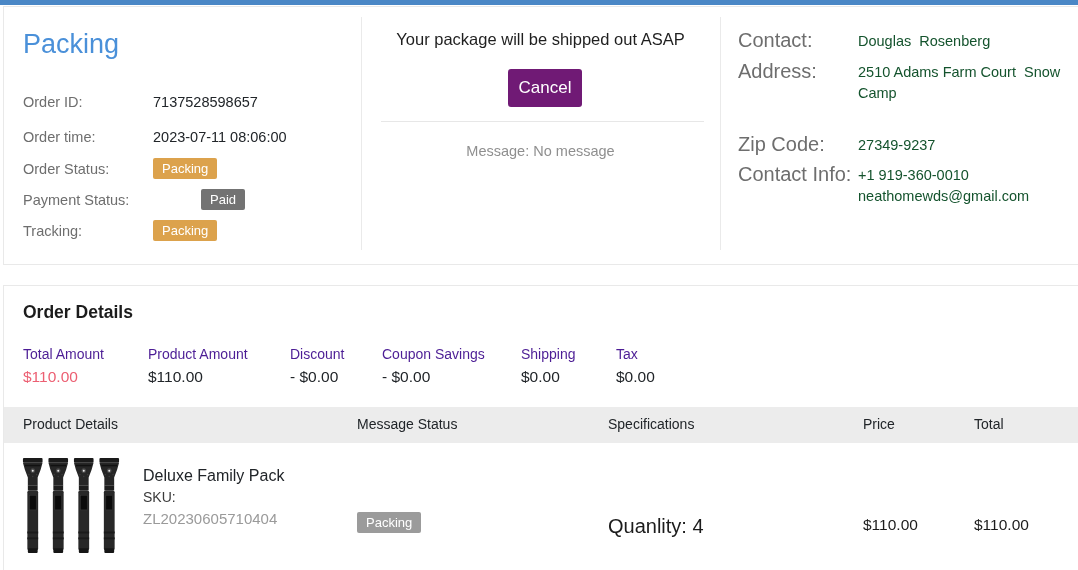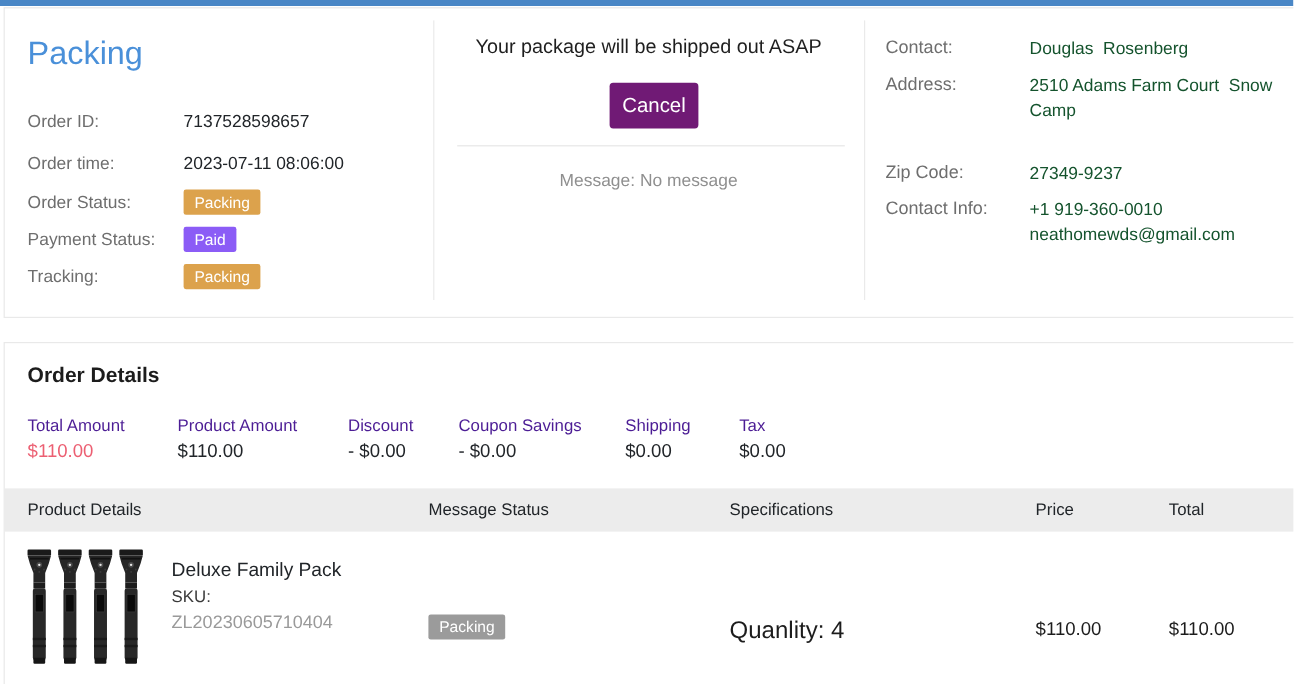--- a/index.html
+++ b/index.html
@@ -12,31 +12,31 @@
   .card { position:absolute; left:3px; width:1117px; background:#fff; border:1px solid #e9e9e9; }
   #card-status { top:6px; height:259px; }
   #card-order { top:285px; height:290px; }
   .vdiv { position:absolute; top:10px; bottom:14px; width:1px; background:#eaeaea; }
   .page-title { position:absolute; left:19px; top:22px; font-size:27px; color:#4a90d9; font-weight:400; }
   .flabel { position:absolute; left:19px; color:#6e6e6e; font-size:14.5px; line-height:18px; }
   .fvalue { position:absolute; left:149px; color:#212529; font-size:14.5px; line-height:18px; }
   .badge { position:absolute; left:149px; display:inline-block; color:#fff; font-size:13px;
            line-height:15px; padding:3px 9px; border-radius:2px; }
   .badge-orange { background:#dca24c; }
-  .badge-green  { background:#8b5cf6; }
+  .badge-green  { background:#737373;margin-left:48px; }
   .badge-gray   { background:#9b9b9b; }
   .headline { position:absolute; left:357px; width:359px; top:23px; text-align:center;
               font-size:16.5px; color:#1f1f1f; }
   .cancel-btn { position:absolute; left:504px; top:62px; width:74px; height:38px;
                 background:#701a75; color:#fff; border:none; border-radius:3px;
                 font-size:17px; font-family:inherit; cursor:pointer; }
   .mid-hdiv { position:absolute; left:377px; top:114px; width:323px; height:1px; background:#e7e7e7; }
   .mid-message { position:absolute; left:357px; width:359px; top:136px; text-align:center;
                  color:#8f8f8f; font-size:14.5px; }
-  .clabel { position:absolute; left:734px; color:#6e6e6e; font-size:15px; line-height:18px; }
+  .clabel { position:absolute; left:734px; color:#6e6e6e; font-size:20px; line-height:18px; }
   .cvalue { position:absolute; left:854px; width:205px; color:#14532d; font-size:14.5px; line-height:21px; }
   .prewrap { white-space:pre-wrap; }
   .section-heading { position:absolute; left:19px; top:16px; font-size:17.5px; font-weight:700; color:#1c1c1c; }
   .sum-label { position:absolute; top:60px; color:#4c1d95; font-size:14px; }
   .sum-value { position:absolute; top:82px; color:#212529; font-size:15.5px; }
   .sum-value.pink { color:#ec5f72; }
   .table-head { position:absolute; left:0; top:121px; width:100%; height:36px; background:#ececec; }
   .th { position:absolute; top:9px; font-size:14px; color:#212529; }
   .product-img { position:absolute; left:16px; top:168px; width:102px; height:104px; }
   .prod-name { position:absolute; left:139px; top:181px; font-size:16px; color:#212529; }

